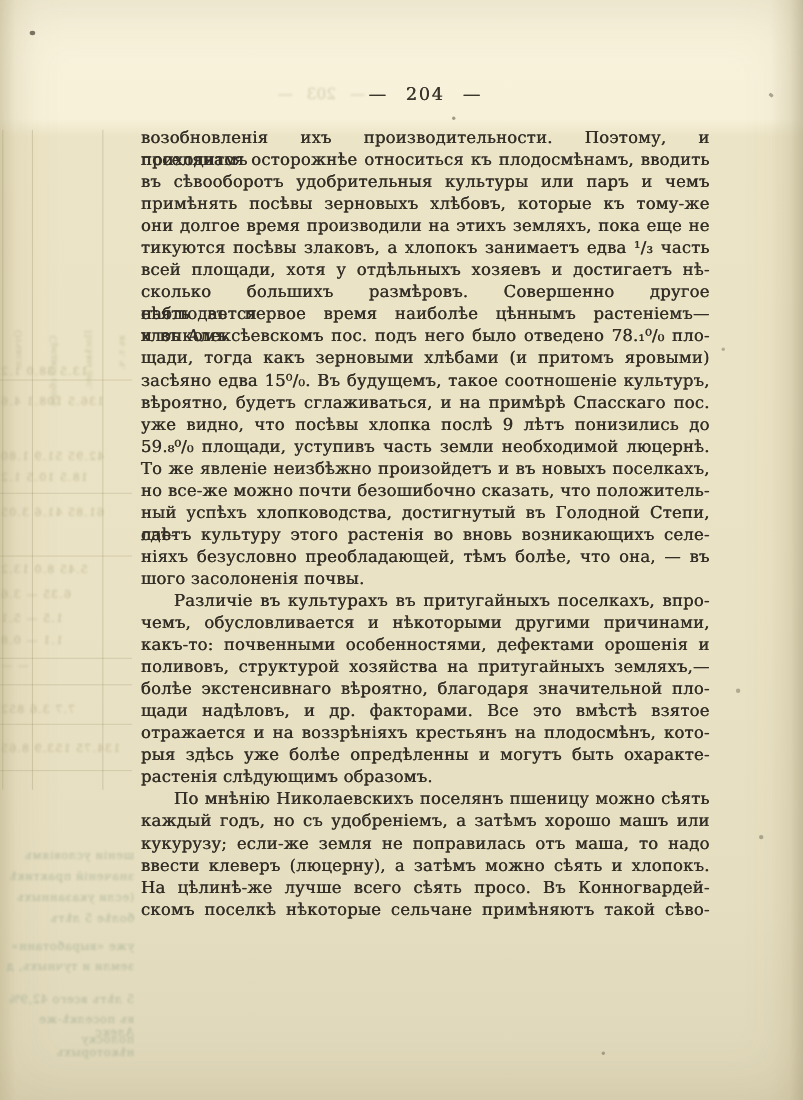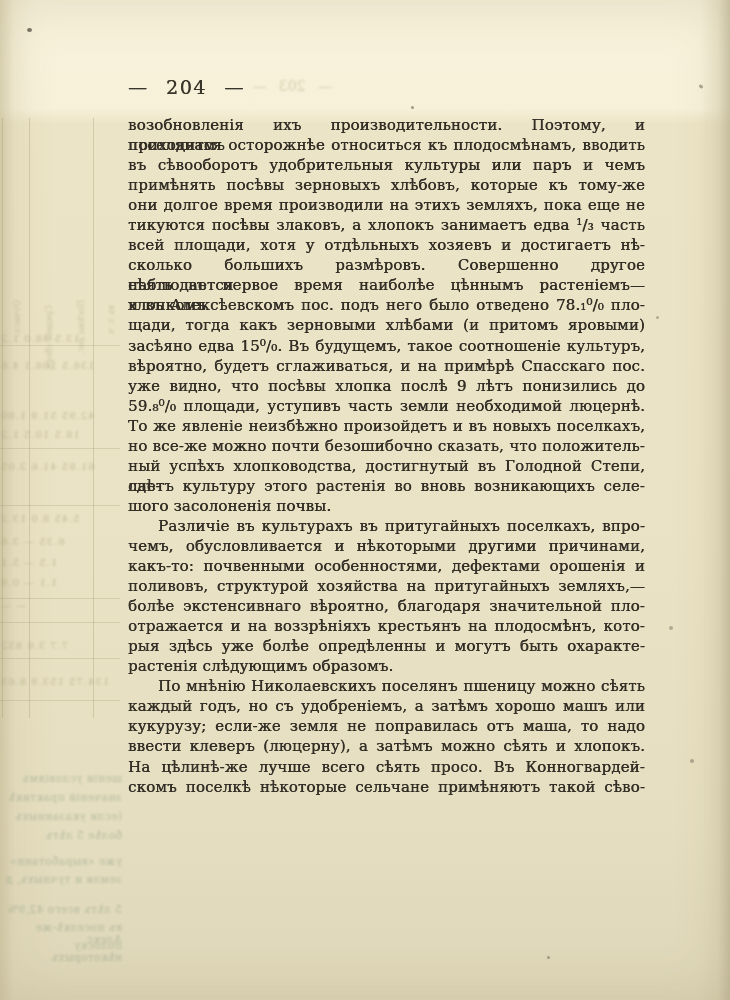--- a/index.html
+++ b/index.html
@@ -12,21 +12,21 @@
     position:relative;width:730px;height:1000px;
     background:
       linear-gradient(90deg, rgba(205,196,160,.55) 0, rgba(230,222,190,.25) 14px, rgba(0,0,0,0) 34px),
       linear-gradient(270deg, rgba(186,177,146,.6) 0, rgba(212,203,170,.35) 12px, rgba(0,0,0,0) 30px),
       linear-gradient(180deg, #f8f2dc 0, #f7f1da 108px, #ece4c6 124px, #eae2c4 55%, #e6dec0 82%, #ded6b8 100%);
     box-shadow: inset 0 0 55px rgba(110,95,50,.16);
   }
   
   .folio{
     position:absolute;left:128px;top:76px;width:517px;
-    text-align:left;font-size:19px;color:#3a362c;
+    text-align:center;font-size:16px;color:#3a362c;
     letter-spacing:1.5px;word-spacing:10px;
     text-shadow:.3px 0 0 currentColor;
   }
   .bleed-folio{
     position:absolute;left:232px;top:78px;width:100px;
     transform:scaleX(-1);filter:blur(1px);
     color:#b7b08a;opacity:.55;font-size:14px;word-spacing:8px;
   }
   
   .textblock{
@@ -119,28 +119,30 @@
       <div class="ln">и въ Алексѣевскомъ пос. подъ него было отведено 78.₁⁰/₀ пло-</div>
       <div class="ln">щади, тогда какъ зерновыми хлѣбами (и притомъ яровыми)</div>
       <div class="ln">засѣяно едва 15⁰/₀. Въ будущемъ, такое соотношеніе культуръ,</div>
       <div class="ln">вѣроятно, будетъ сглаживаться, и на примѣрѣ Спасскаго пос.</div>
       <div class="ln">уже видно, что посѣвы хлопка послѣ 9 лѣтъ понизились до</div>
       <div class="ln">59.₈⁰/₀ площади, уступивъ часть земли необходимой люцернѣ.</div>
       <div class="ln">То же явленіе неизбѣжно произойдетъ и въ новыхъ поселкахъ,</div>
       <div class="ln">но все-же можно почти безошибочно сказать, что положитель-</div>
       <div class="ln">ный успѣхъ хлопководства, достигнутый въ Голодной Степи, сдѣ-</div>
       <div class="ln">лаетъ культуру этого растенія во вновь возникающихъ селе-</div>
+      <div class="ln">ніяхъ безусловно преобладающей, тѣмъ болѣе, что она, — въ</div>
       <div class="ln end">шого засолоненія почвы.</div>
     </div>
     <div class="para">
       <div class="ln indent">Различіе въ культурахъ въ притугайныхъ поселкахъ, впро-</div>
       <div class="ln">чемъ, обусловливается и нѣкоторыми другими причинами,</div>
       <div class="ln">какъ-то: почвенными особенностями, дефектами орошенія и</div>
       <div class="ln">поливовъ, структурой хозяйства на притугайныхъ земляхъ,—</div>
       <div class="ln">болѣе экстенсивнаго вѣроятно, благодаря значительной пло-</div>
+      <div class="ln">щади надѣловъ, и др. факторами. Все это вмѣстѣ взятое</div>
       <div class="ln">отражается и на воззрѣніяхъ крестьянъ на плодосмѣнъ, кото-</div>
       <div class="ln">рыя здѣсь уже болѣе опредѣленны и могутъ быть охаракте-</div>
       <div class="ln end">растенія слѣдующимъ образомъ.</div>
     </div>
     <div class="para">
       <div class="ln indent">По мнѣнію Николаевскихъ поселянъ пшеницу можно сѣять</div>
       <div class="ln">каждый годъ, но съ удобреніемъ, а затѣмъ хорошо машъ или</div>
       <div class="ln">кукурузу; если-же земля не поправилась отъ маша, то надо</div>
       <div class="ln">ввести клеверъ (люцерну), а затѣмъ можно сѣять и хлопокъ.</div>
       <div class="ln">На цѣлинѣ-же лучше всего сѣять просо. Въ Конногвардей-</div>

